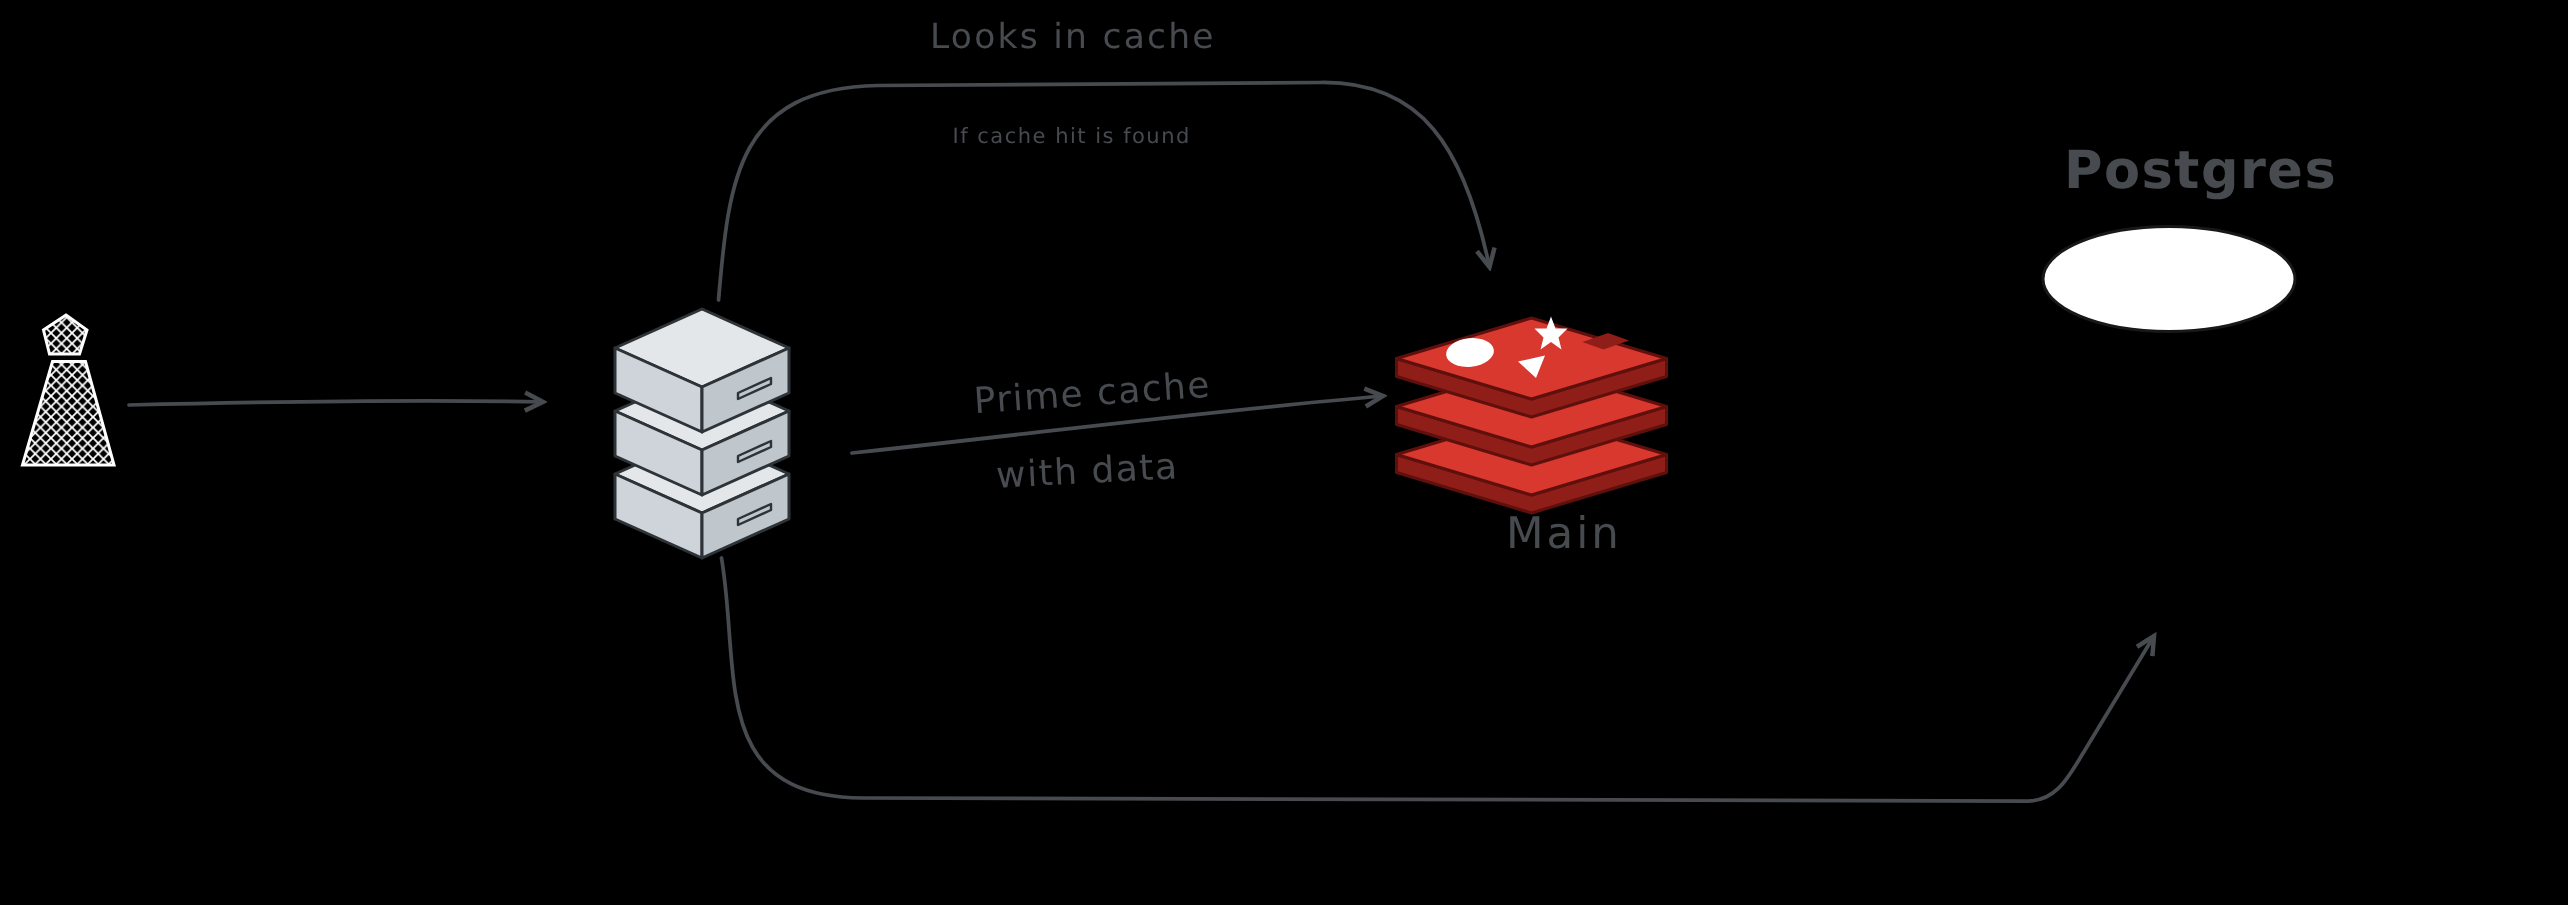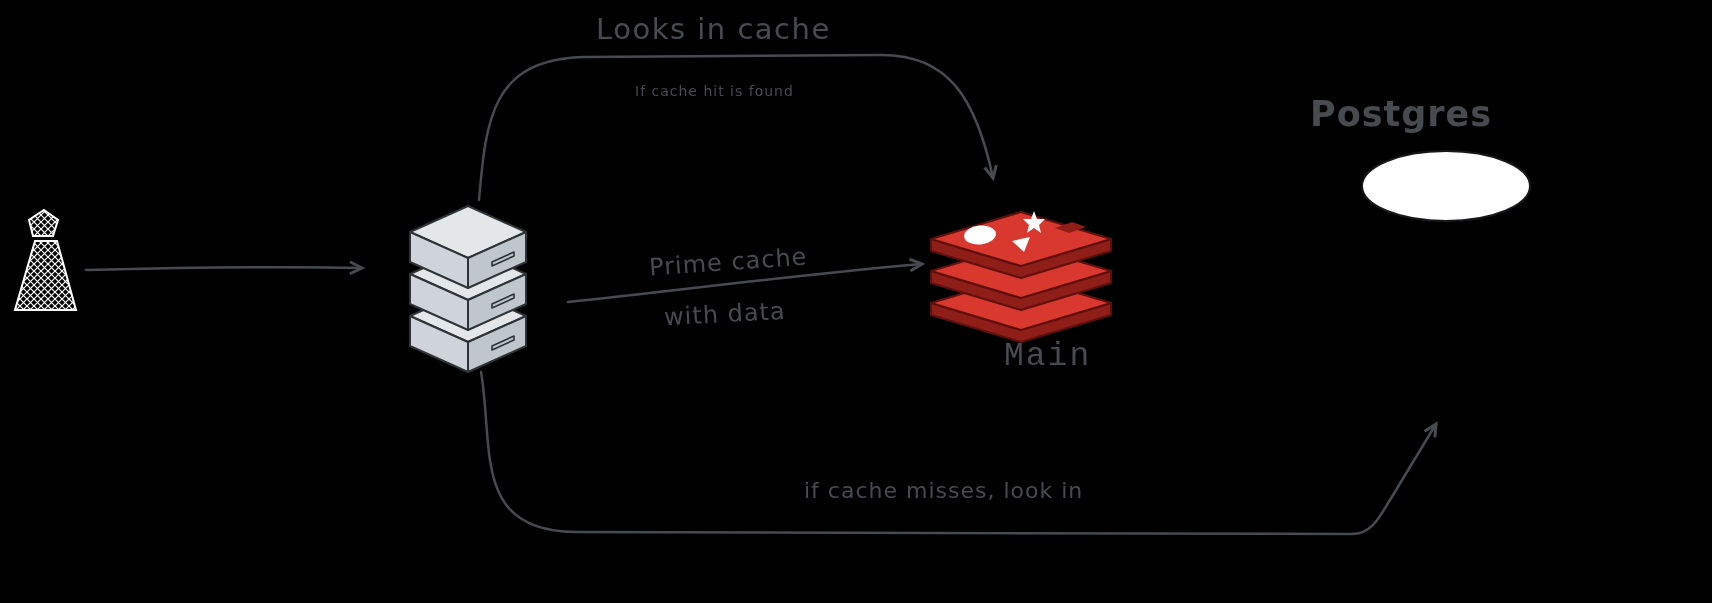--- a/index.html
+++ b/index.html
@@ -101,30 +101,29 @@
         <polygon points="84,58 102,54 96,69" stroke="none" fill="#ffffff"></polygon>
         <polygon points="127,45 144,39 158,44 141,50" stroke="none" fill="#8f1d18"></polygon>
       </g>
     </g>
   </svg>
 
   <svg class="abs node" style="left:1358px; top:148px;" width="176" height="78" viewBox="0 0 176 78">
     <ellipse cx="88" cy="38" rx="84" ry="35" stroke="#16181a" stroke-width="2" fill="#ffffff"></ellipse>
   </svg>
 
-  <div class="label" style="left:596px; top:12px; font-size:29px; letter-spacing:1.5px;">Looks in cache</div>
+  <div class="label" style="left:620px; top:12px; font-size:23px; letter-spacing:1.5px;">Looks in cache</div>
 
   <div class="label" style="left:588px; top:76px; font-size:14px; line-height:30px;margin-left:47px;">
     <div>If cache hit is found</div>
   </div>
 
   <div class="label" style="left:649px; top:248px; font-size:24px; transform:rotate(-4deg);">Prime cache</div>
   <div class="label" style="left:664px; top:300px; font-size:24px; transform:rotate(-3deg);">with data</div>
 
-  <div class="label" style="left:1004px; top:338px; font-size:33px; letter-spacing:2px;font-family:Liberation Mono, monospace;">Main</div>
+  <div class="label" style="left:1004px; top:338px; font-size:29px; letter-spacing:2px;">Main</div>
 
-  <div class="label" style="left:1310px; top:94px; font-size:35px; font-weight:bold; letter-spacing:1px;">Postgres</div>
+  <div class="label" style="left:1376px; top:94px; font-size:35px; font-weight:bold; letter-spacing:1px;">Postgres</div>
 
   <div class="label" style="left:804px; top:476px; font-size:22px; line-height:29px;">
-    <div>if cache misses, look in</div>
   </div>
 
 </div>
 
 </body></html>

